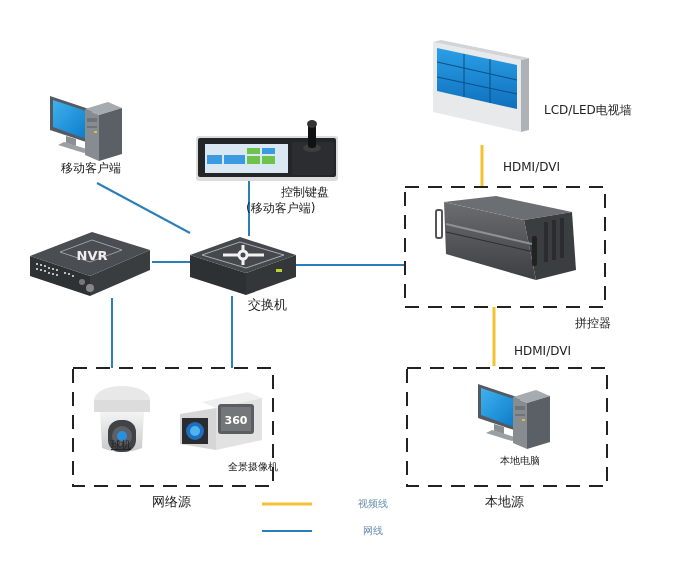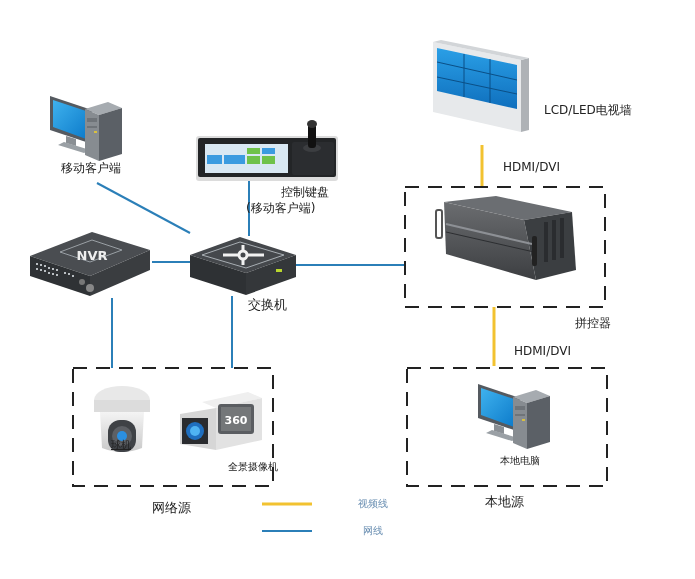--- a/index.html
+++ b/index.html
@@ -195,16 +195,16 @@
 <div class="lbl" style="left:281px;top:186px;">控制键盘</div>
 <div class="lbl" style="left:246px;top:202px;">(移动客户端)</div>
 <div class="lbl big" style="left:248px;top:298px;">交换机</div>
 <div class="lbl" style="left:544px;top:104px;">LCD/LED电视墙</div>
 <div class="lbl" style="left:503px;top:161px;">HDMI/DVI</div>
 <div class="lbl" style="left:527px;top:317px;margin-left:48px;">拼控器</div>
 <div class="lbl" style="left:514px;top:345px;">HDMI/DVI</div>
 <div class="lbl small" style="left:111px;top:440px;text-decoration:underline;">球机</div>
 <div class="lbl small" style="left:188px;top:462px;margin-left:40px;">全景摄像机</div>
 <div class="lbl small" style="left:500px;top:456px;">本地电脑</div>
-<div class="lbl big" style="left:152px;top:495px;margin-top:6px;">网络源</div>
+<div class="lbl big" style="left:152px;top:495px;">网络源</div>
 <div class="lbl big" style="left:485px;top:495px;">本地源</div>
 <div class="lbl legend" style="left: 358px; top: 499px; color: rgb(106, 143, 178); text-align: right;">视频线</div>
 <div class="lbl legend" style="left: 363px; top: 526px; color: rgb(106, 143, 178);">网线</div>
 
 </body></html>

